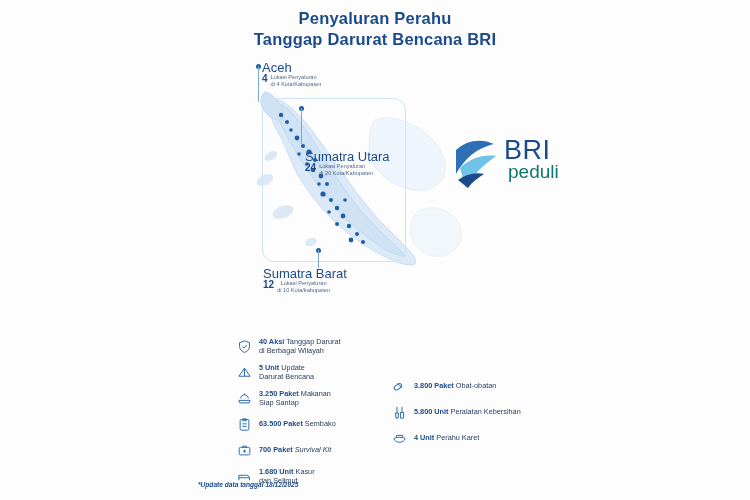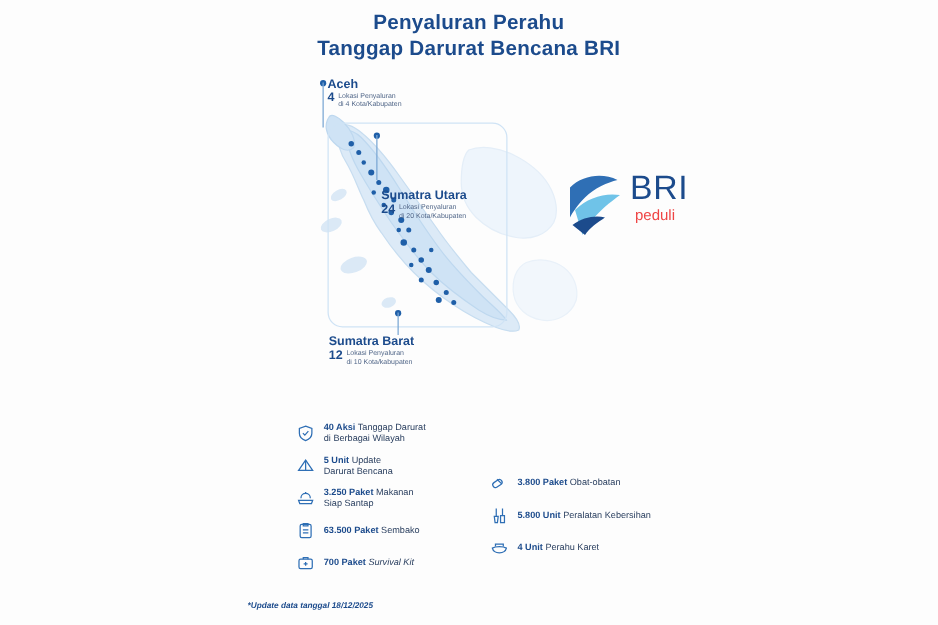--- a/index.html
+++ b/index.html
@@ -57,22 +57,22 @@
     width: 142px;
     height: 162px;
     border: 1.6px solid #cfe3f5;
     border-radius: 12px;
   }
 
   
   .callout { position: absolute; }
   .callout .c-title {
     color: #1c4b8c;
-    font-size: 10px;
-    font-weight: bold;
+    font-size: 13px;
+    font-weight: normal;
     line-height: 11px;
     white-space: nowrap;
   }
   .callout .c-row {
     display: flex;
     align-items: flex-start;
     gap: 3px;
     margin-top: 1px;
   }
   .callout .c-num {
@@ -114,22 +114,22 @@
     color: #1c4b8c;
     font-size: 27px;
     font-weight: normal;
     letter-spacing: 0.5px;
     line-height: 28px;
   }
   .logo-sub {
     position: absolute;
     left: 56px;
     top: 34px;
-    color: #ef4444;
-    font-size: 12px;
+    color: #0f766e;
+    font-size: 19px;
     line-height: 16px;
   }
 
   
   .stats {
     position: absolute;
     left: 236px;
     top: 305px;
     width: 500px;
     height: 165px;
@@ -269,21 +269,21 @@
       <div class="c-num">24</div>
       <div>
         <div class="c-sub">Lokasi Penyaluran</div>
         <div class="c-sub">di 20 Kota/Kabupaten</div>
       </div>
     </div>
   </div>
   <div class="dot-marker" style="left:299px; top:106px;"></div>
   <div class="leader" style="left:301px; top:108px; width:1.2px; height:36px;"></div>
 
-  <div class="callout" style="left:263px; top:268px;">
+  <div class="callout" style="left:263px; top:268px;text-align:center;">
     <div class="c-title">Sumatra Barat</div>
     <div class="c-row">
       <div class="c-num">12</div>
       <div>
         <div class="c-sub">Lokasi Penyaluran</div>
         <div class="c-sub">di 10 Kota/kabupaten</div>
       </div>
     </div>
   </div>
   <div class="dot-marker" style="left:316px; top:248px;"></div>
@@ -367,20 +367,34 @@
             <path d="M9 7 V5 h6 v2"></path>
             <path d="M12 10.5 v5 M9.5 13 h5"></path>
           </svg>
         </div>
         <div class="txt">
           <b>700 Paket</b>
           <i>Survival Kit</i>
         </div>
       </div>
 
+      <div class="stat">
+        <div class="ic">
+          <svg width="15" height="15" viewBox="0 0 24 24" fill="none" stroke="#2f6fb5" stroke-width="1.6">
+            <path d="M3 18 V10 h12 a5 5 0 0 1 5 5 v3"></path>
+            <path d="M3 14 H20"></path>
+            <circle cx="7" cy="12" r="0.1"></circle>
+          </svg>
+        </div>
+        <div class="txt">
+          <b>1.680 Unit</b>
+          <span>Kasur</span><br>
+          <span>dan Selimut</span>
+        </div>
+      </div>
 
     </div>
 
     <div class="stat-col right">
 
 
       <div class="stat">
         <div class="ic">
           <svg width="15" height="15" viewBox="0 0 24 24" fill="none" stroke="#2f6fb5" stroke-width="1.6">
             <rect x="3" y="9" width="13" height="7" rx="3.5" transform="rotate(-35 9.5 12.5)"></rect>

